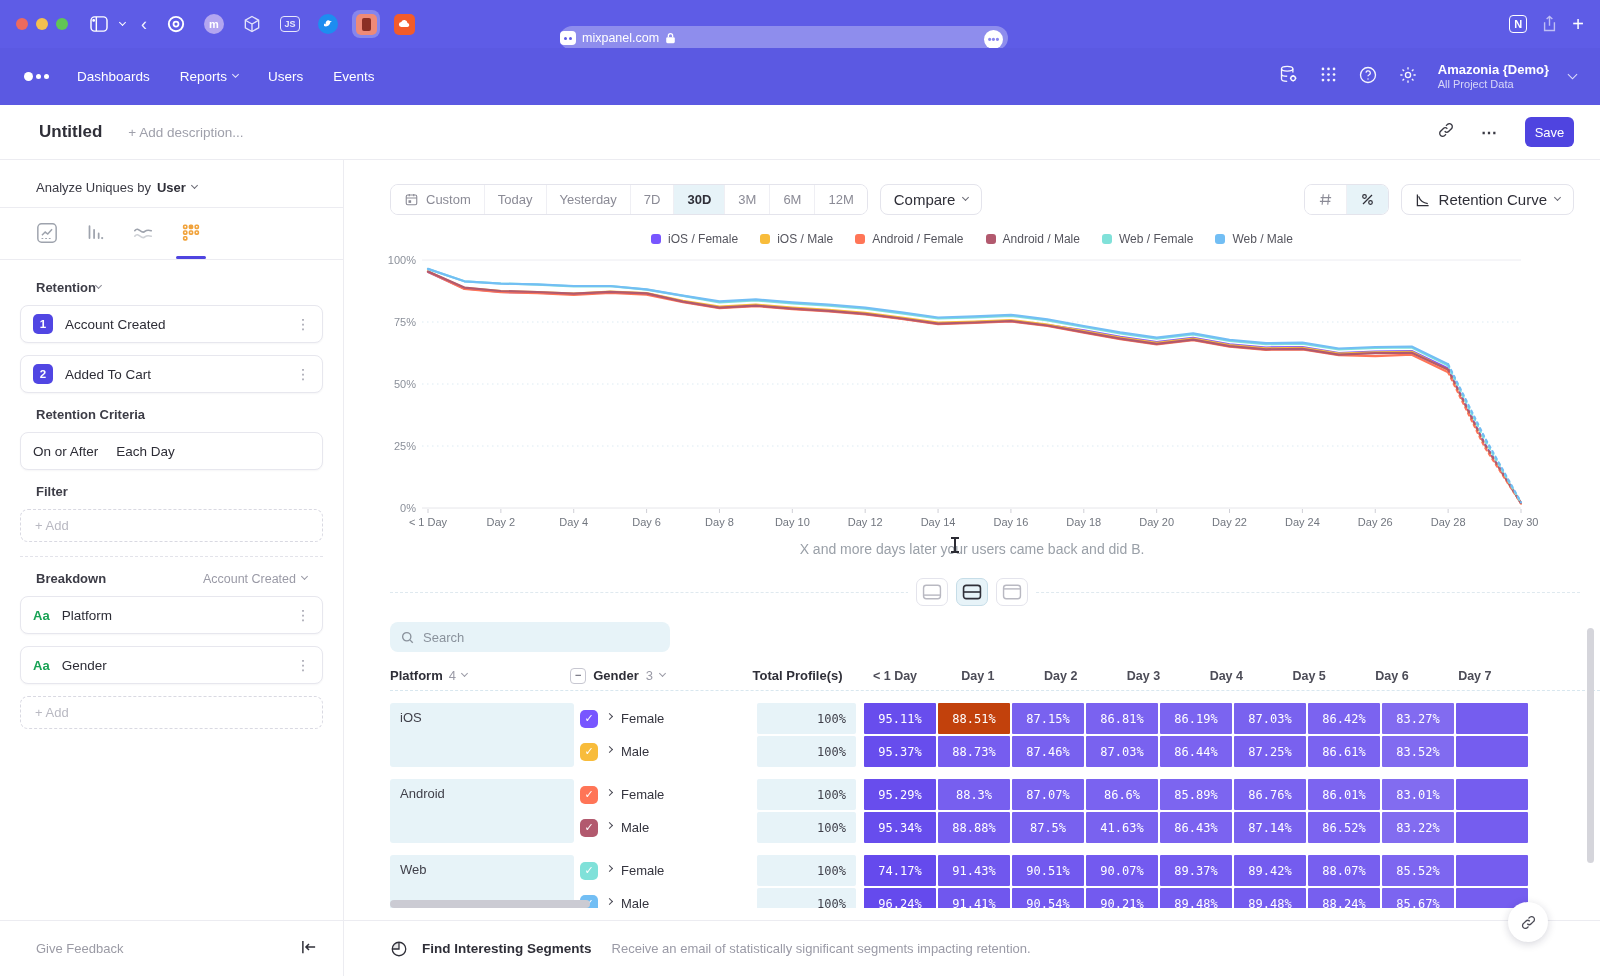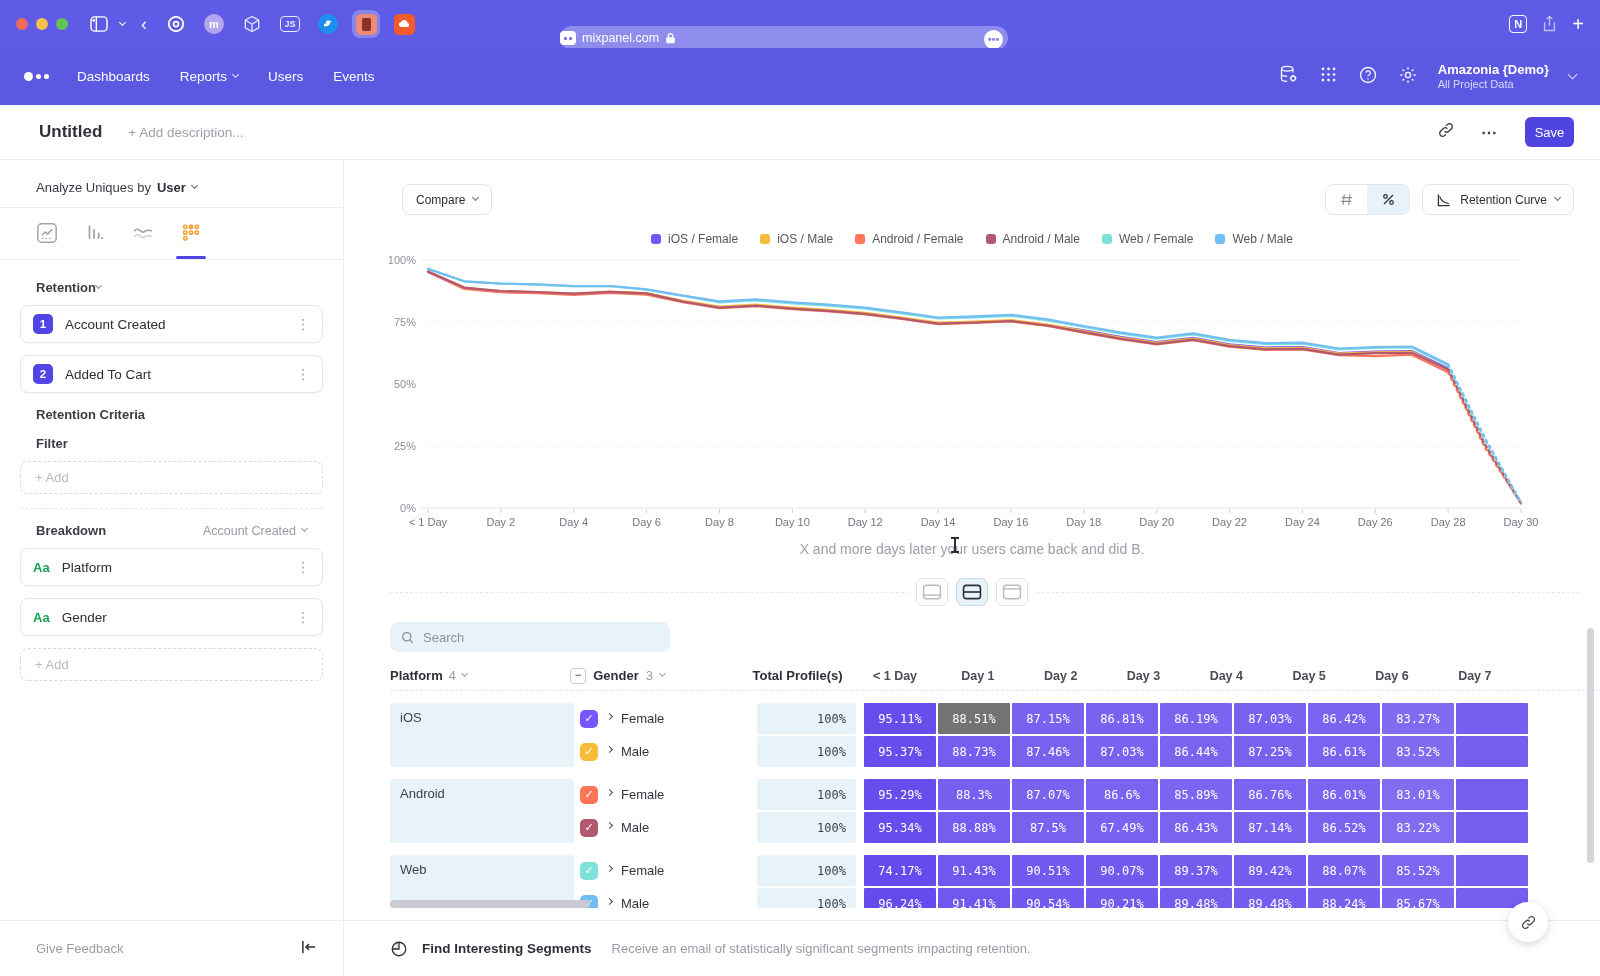--- a/index.html
+++ b/index.html
@@ -66,21 +66,21 @@
   .sb-footer .fb { color:#9b9ba5; font-size:13px; }
   .sb-footer .collapse { margin-left:auto; color:#2f2f38; }
 
   
   .main { position:absolute; top:160px; left:344px; right:0; bottom:0; background:#fff; }
   .controls-row { position:absolute; top:24px; left:46px; right:26px; display:flex; align-items:center; }
   .seg { display:flex; border:1px solid #e4e4ec; border-radius:8px; overflow:hidden; background:#fff; height:31px; }
   .seg button { border:none; background:#fff; font-family:inherit; font-size:13px; color:#8b8b96; padding:0 13px; border-right:1px solid #efeff4; display:flex; align-items:center; gap:7px; }
   .seg button:last-child { border-right:none; }
   .seg button.active { background:#e7f3f8; color:#2f2f38; font-weight:600; }
-  .btn-plain { border:1px solid #e4e4ec; background:#fff; border-radius:8px; height:31px; font-family:inherit; font-size:12px; color:#2f2f38; padding:7px 13px; display:inline-flex; align-items:center; gap:8px; margin-left:12px; }
+  .btn-plain { border:1px solid #e4e4ec; background:#fff; border-radius:8px; height:31px; font-family:inherit; font-size:15px; color:#2f2f38; padding:7px 13px; display:inline-flex; align-items:center; gap:8px; margin-left:12px; }
   .right-controls { margin-left:auto; display:flex; align-items:center; gap:12px; }
   .legend { position:absolute; top:72px; left:0; right:0; display:flex; justify-content:center; gap:22px; }
   .lg-item { display:inline-flex; align-items:center; gap:7px; font-size:12px; color:#55555e; }
   .lg-item i { width:10px; height:10px; border-radius:3px; display:inline-block; }
   #chart { position:absolute; top:92px; left:0; }
   .caption { position:absolute; top:381px; left:0; right:0; text-align:center; color:#9aa0a8; font-size:14px; }
   .ibeam { position:absolute; top:377px; left:606px; width:10px; height:16px; }
   .ibeam:before { content:""; position:absolute; left:4px; top:1px; bottom:1px; width:1.6px; background:#2b2b33; }
   .ibeam i, .ibeam b { position:absolute; left:1px; width:8px; height:1.6px; background:#2b2b33; }
   .ibeam i { top:0; } .ibeam b { bottom:0; }
@@ -326,20 +326,24 @@
           <div class="sb-card">
             <span class="badge">2</span>
             <span class="lbl">Added To Cart</span>
             <span class="kebab">⋮</span>
           </div>
         </div>
 
       <div class="sb-heading">
           <span>Retention Criteria</span>
         </div>
+      <div class="sb-card">
+        <span class="lbl">On or After</span>
+        <span class="lbl" style="margin-left:18px">Each Day</span>
+      </div>
 
       <div class="sb-heading">
           <span>Filter</span>
         </div>
       <div class="add-box">
           <span>+ Add</span>
         </div>
 
       <div class="sb-divider"></div>
 
@@ -372,20 +376,34 @@
       <span class="collapse">
         <svg width="16" height="14" viewBox="0 0 18 16" fill="none" stroke="currentColor" stroke-width="1.7">
             <path d="M2 1v14M16 8H5.5M9 4.5 5.5 8 9 11.5"></path>
           </svg>
       </span>
     </div>
   </aside>
 
   <main class="main">
     <div class="controls-row">
+      <div class="seg" id="ranges">
+          <button><svg width="15" height="15" viewBox="0 0 20 20" fill="none" stroke="#8b8b96" stroke-width="1.5">
+              <rect x="3" y="4" width="14" height="13" rx="2"></rect>
+              <path d="M3 8h14M7 2.5v3M13 2.5v3"></path>
+              <rect x="6" y="11" width="3.5" height="3.5" fill="#8b8b96" stroke="none"></rect>
+            </svg>Custom</button>
+          <button>Today</button>
+          <button>Yesterday</button>
+          <button>7D</button>
+          <button class="active">30D</button>
+          <button>3M</button>
+          <button>6M</button>
+          <button>12M</button>
+        </div>
       <button class="btn-plain">
         <span>Compare</span>
         <i class="chev chev-sm" style="color:#6a6a75"></i>
       </button>
       <div class="right-controls">
         <div class="seg" id="valueModes">
             <button>
               <svg width="15" height="15" viewBox="0 0 20 20" stroke="currentColor" fill="none" stroke-width="1.5">
                 <path d="M7 3 5.5 17M14.5 3 13 17M3.5 7.5h14M2.5 12.5h14"></path>
               </svg>
@@ -558,21 +576,21 @@
             <div class="g-platform">iOS</div>
             <div class="g-rows">
               <div class="t-row">
                 <div class="c-gender">
                   <span class="cb" style="background: rgb(120, 86, 255);">✓</span>
                   <i class="chev chev-r" style="color: rgb(74, 74, 85);"></i>
                   <span class="glabel">Female</span>
                 </div>
                 <div class="c-total">100%</div>
                 <div class="c-val" style="background: rgb(104, 77, 237);">95.11%</div>
-                <div class="c-val" style="background: #737373;">88.51%</div>
+                <div class="c-val" style="background: #c2410c;">88.51%</div>
                 <div class="c-val" style="background: rgb(121, 98, 239);">87.15%</div>
                 <div class="c-val" style="background: rgb(122, 98, 240);">86.81%</div>
                 <div class="c-val" style="background: rgb(123, 100, 240);">86.19%</div>
                 <div class="c-val" style="background: rgb(121, 98, 239);">87.03%</div>
                 <div class="c-val" style="background: rgb(123, 99, 240);">86.42%</div>
                 <div class="c-val" style="background: rgb(130, 107, 240);">83.27%</div>
                 <div class="c-val" style="background: rgb(117, 93, 239);"></div>
               </div>
               <div class="t-row">
                 <div class="c-gender">
@@ -616,21 +634,21 @@
               <div class="t-row">
                 <div class="c-gender">
                   <span class="cb" style="background: rgb(178, 89, 110);">✓</span>
                   <i class="chev chev-r" style="color: rgb(74, 74, 85);"></i>
                   <span class="glabel">Male</span>
                 </div>
                 <div class="c-total">100%</div>
                 <div class="c-val" style="background: rgb(103, 77, 237);">95.34%</div>
                 <div class="c-val" style="background: rgb(117, 93, 239);">88.88%</div>
                 <div class="c-val" style="background: rgb(120, 97, 239);">87.5%</div>
-                <div class="c-val" style="background: rgb(121, 98, 239);">67.49%</div>
+                <div class="c-val" style="background: rgb(121, 98, 239);">41.63%</div>
                 <div class="c-val" style="background: rgb(123, 99, 240);">86.43%</div>
                 <div class="c-val" style="background: rgb(121, 98, 239);">87.14%</div>
                 <div class="c-val" style="background: rgb(123, 99, 240);">86.52%</div>
                 <div class="c-val" style="background: rgb(130, 108, 240);">83.22%</div>
                 <div class="c-val" style="background: rgb(117, 93, 239);"></div>
               </div>
             </div>
           </div>
           <div class="t-group">
             <div class="g-platform">Web</div>

